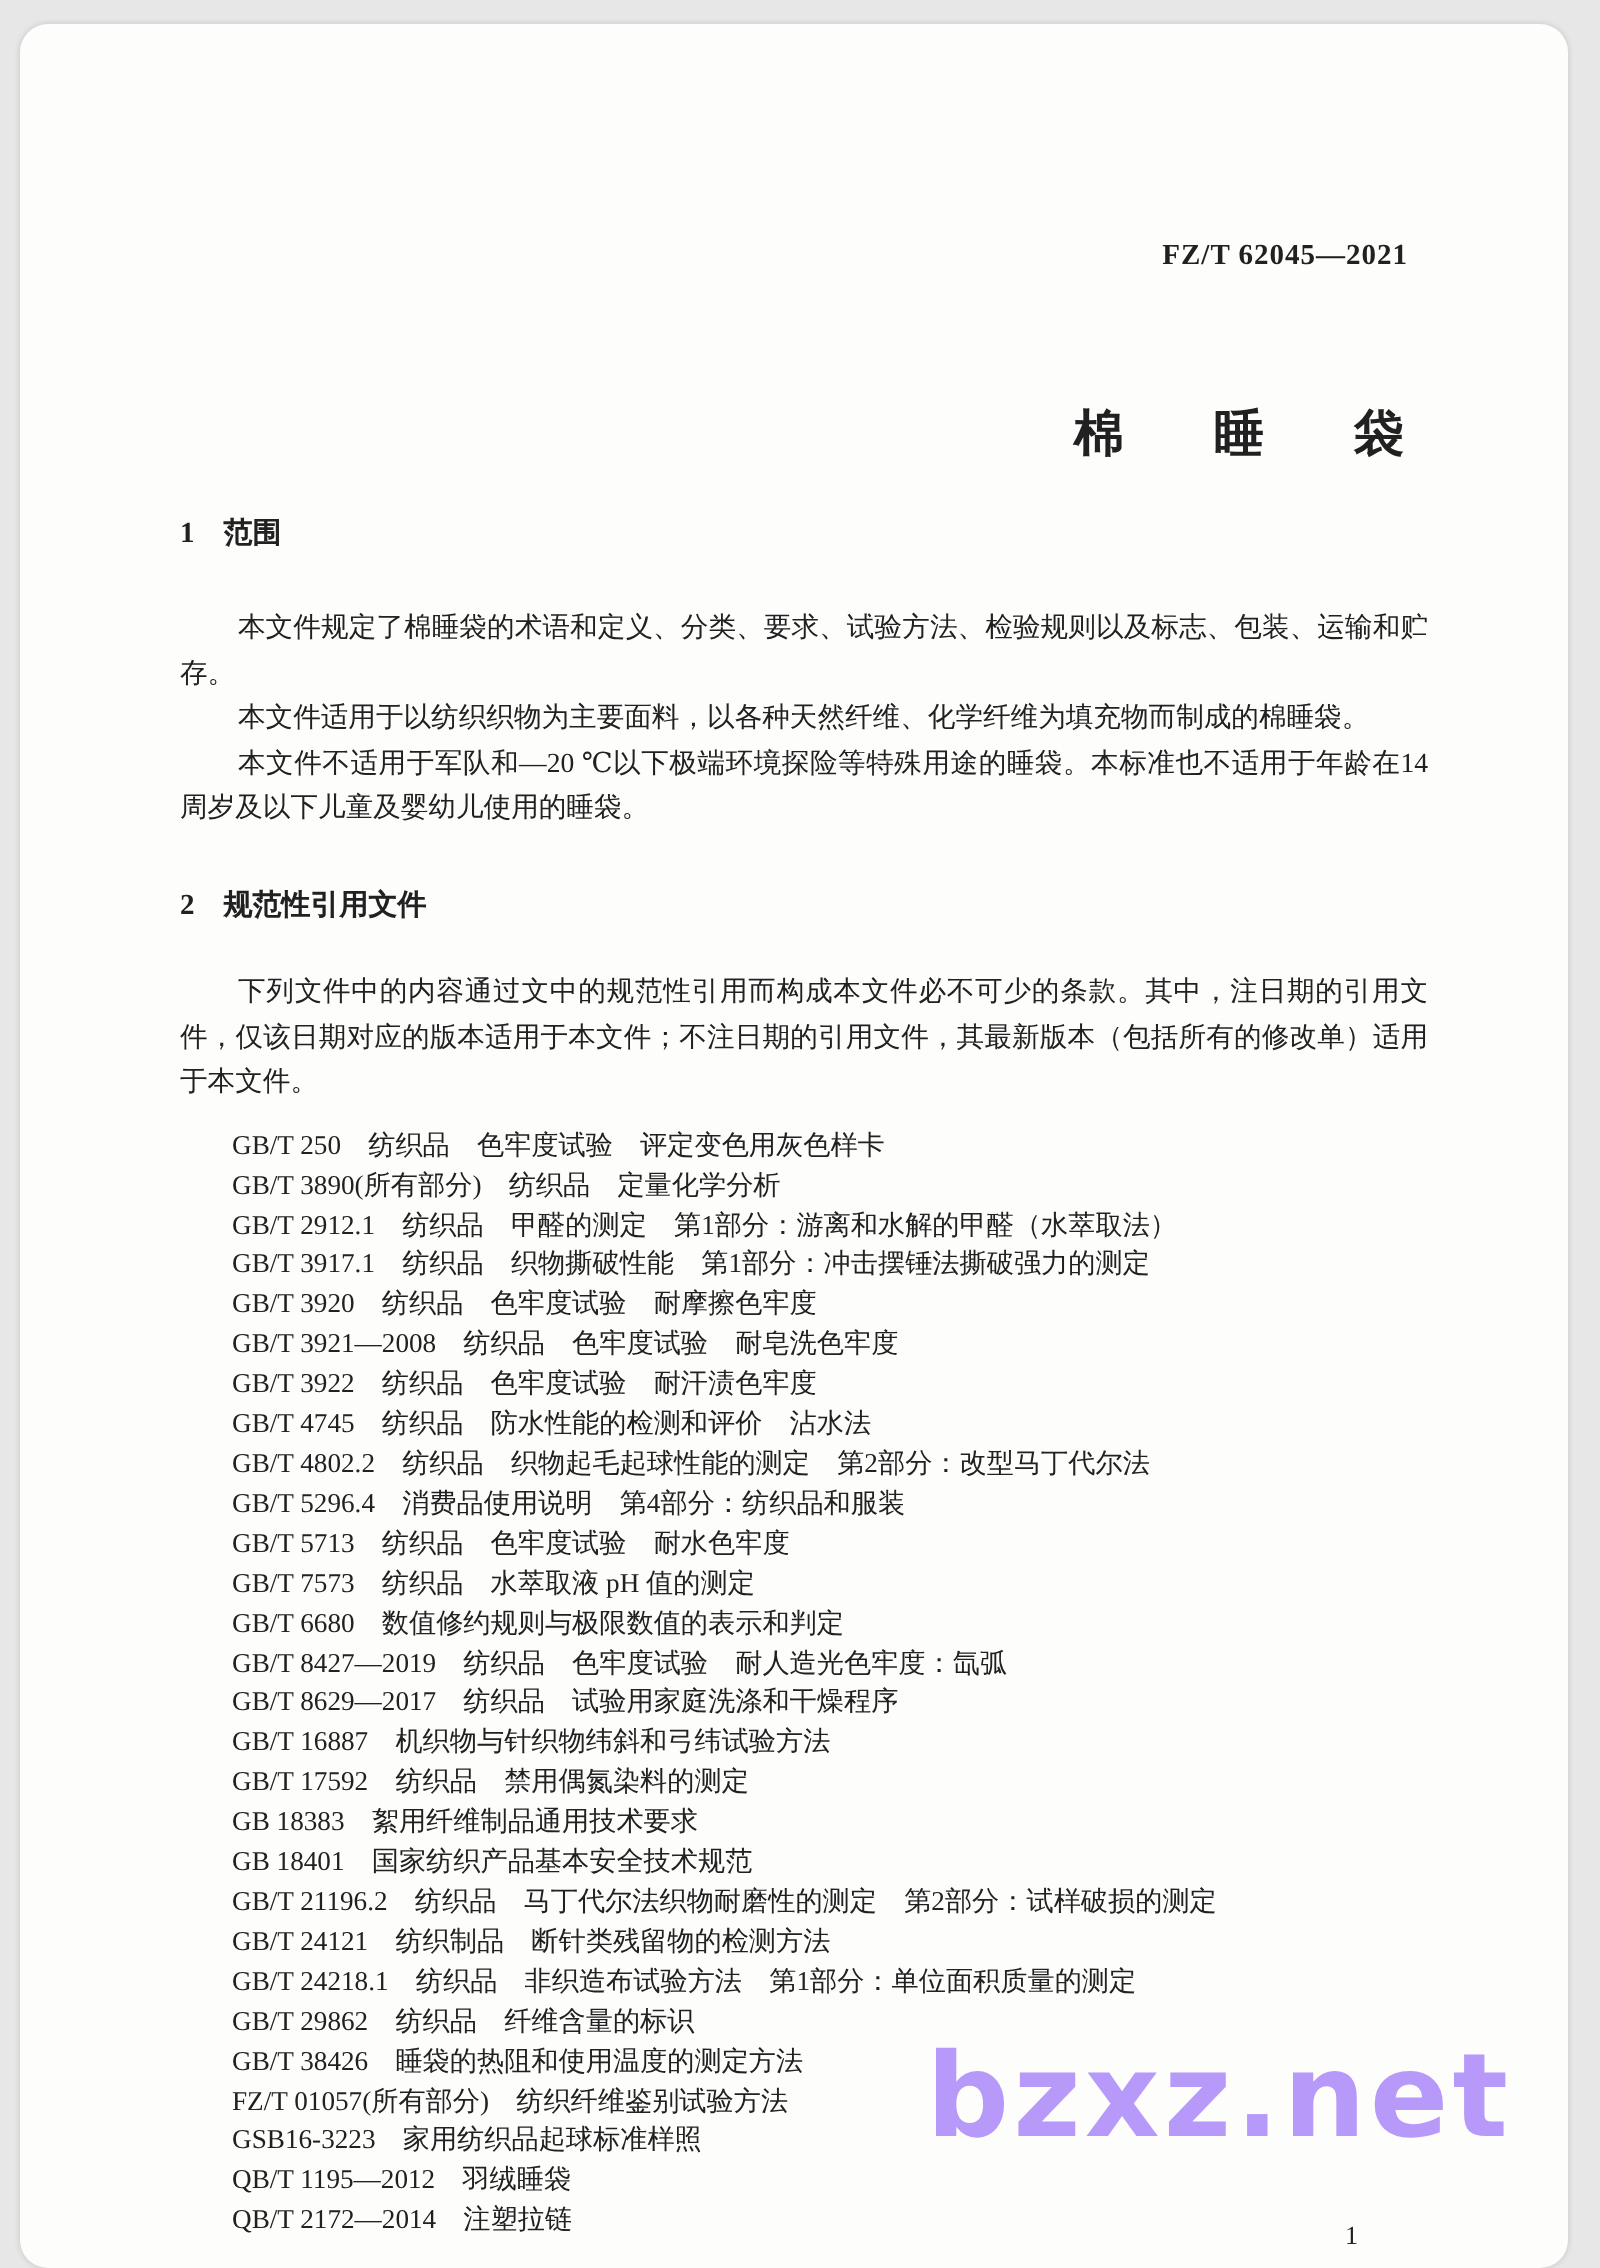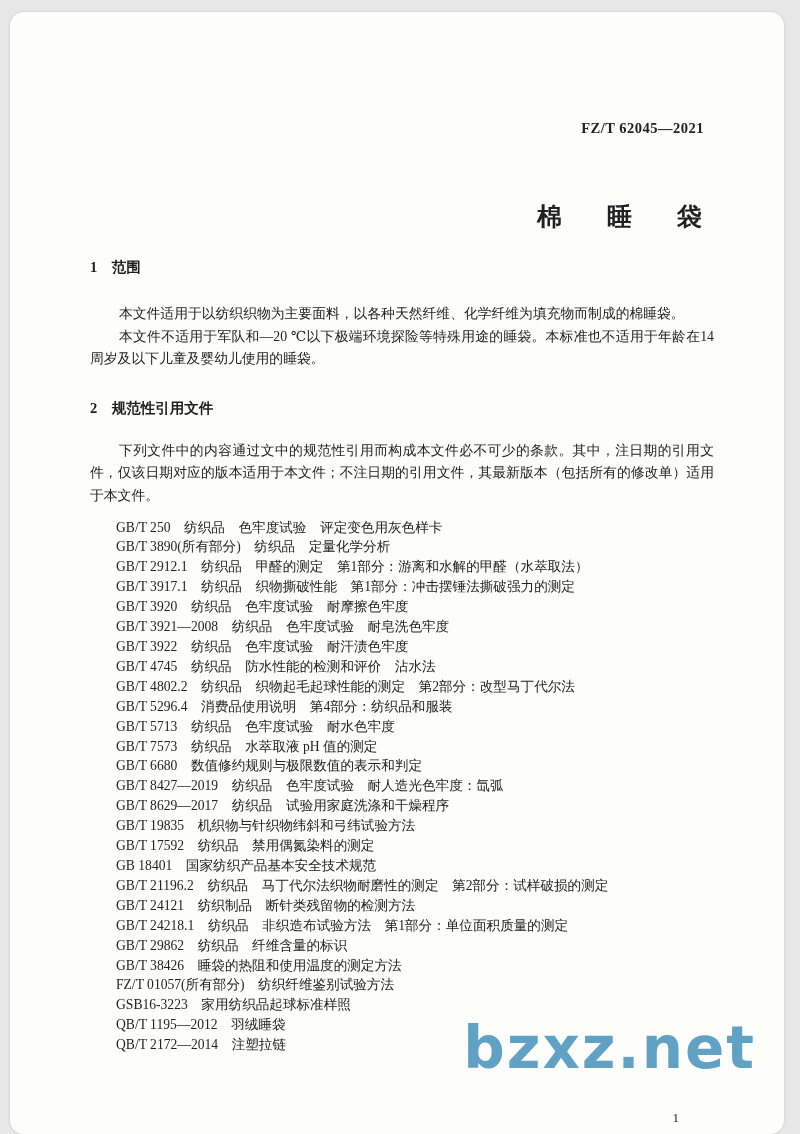--- a/index.html
+++ b/index.html
@@ -34,41 +34,42 @@
     font-size: 14.5px; font-weight: bold; line-height: 23px;
   }
   .sec-heading.second { margin-top: 26px; margin-bottom: 20px; }
   p.body { margin: 0; text-indent: 2.1em; text-align: justify; }
   .refs { margin: 10px 0 0 26px; line-height: 19.9px; font-size: 13.6px; }
   .ref { margin: 0; white-space: nowrap; }
   .watermark {
     position: absolute; right: 28px; bottom: 52px;
     font-family: "DejaVu Sans", "Liberation Sans", sans-serif;
     font-weight: bold; font-size: 58px; letter-spacing: 2px;
-    color: #0369a1; opacity: .62;
+    color: #8b5cf6; opacity: .62;
     pointer-events: none;
   }
   .page-number {
     position: absolute; bottom: 8px; right: 105px;
     font-size: 13px;
   }
 </style>
 </head>
 <body>
 
 <div class="page">
 
   <div class="doc-code">FZ/T 62045—2021</div>
 
   <h1 class="title">棉　睡　袋</h1>
 
   <div class="content">
 
     <div>
       <h2 class="sec-heading">1　范围</h2>
+      <p class="body">本文件规定了棉睡袋的术语和定义、分类、要求、试验方法、检验规则以及标志、包装、运输和贮存。</p>
       <p class="body">本文件适用于以纺织织物为主要面料，以各种天然纤维、化学纤维为填充物而制成的棉睡袋。</p>
       <p class="body">本文件不适用于军队和—20 ℃以下极端环境探险等特殊用途的睡袋。本标准也不适用于年龄在14 周岁及以下儿童及婴幼儿使用的睡袋。</p>
     </div>
 
     <div>
       <h2 class="sec-heading second">2　规范性引用文件</h2>
       <p class="body">下列文件中的内容通过文中的规范性引用而构成本文件必不可少的条款。其中，注日期的引用文件，仅该日期对应的版本适用于本文件；不注日期的引用文件，其最新版本（包括所有的修改单）适用于本文件。</p>
       <div class="refs">
         <p class="ref">GB/T 250　纺织品　色牢度试验　评定变色用灰色样卡</p>
         <p class="ref">GB/T 3890(所有部分)　纺织品　定量化学分析</p>
@@ -78,22 +79,23 @@
         <p class="ref">GB/T 3921—2008　纺织品　色牢度试验　耐皂洗色牢度</p>
         <p class="ref">GB/T 3922　纺织品　色牢度试验　耐汗渍色牢度</p>
         <p class="ref">GB/T 4745　纺织品　防水性能的检测和评价　沾水法</p>
         <p class="ref">GB/T 4802.2　纺织品　织物起毛起球性能的测定　第2部分：改型马丁代尔法</p>
         <p class="ref">GB/T 5296.4　消费品使用说明　第4部分：纺织品和服装</p>
         <p class="ref">GB/T 5713　纺织品　色牢度试验　耐水色牢度</p>
         <p class="ref">GB/T 7573　纺织品　水萃取液 pH 值的测定</p>
         <p class="ref">GB/T 6680　数值修约规则与极限数值的表示和判定</p>
         <p class="ref">GB/T 8427—2019　纺织品　色牢度试验　耐人造光色牢度：氙弧</p>
         <p class="ref">GB/T 8629—2017　纺织品　试验用家庭洗涤和干燥程序</p>
-        <p class="ref">GB/T 19835　机织物与针织物纬斜和弓纬试验方法</p>
+        <p class="ref">GB/T 16887　机织物与针织物纬斜和弓纬试验方法</p>
         <p class="ref">GB/T 17592　纺织品　禁用偶氮染料的测定</p>
+        <p class="ref">GB 18383　絮用纤维制品通用技术要求</p>
         <p class="ref">GB 18401　国家纺织产品基本安全技术规范</p>
         <p class="ref">GB/T 21196.2　纺织品　马丁代尔法织物耐磨性的测定　第2部分：试样破损的测定</p>
         <p class="ref">GB/T 24121　纺织制品　断针类残留物的检测方法</p>
         <p class="ref">GB/T 24218.1　纺织品　非织造布试验方法　第1部分：单位面积质量的测定</p>
         <p class="ref">GB/T 29862　纺织品　纤维含量的标识</p>
         <p class="ref">GB/T 38426　睡袋的热阻和使用温度的测定方法</p>
         <p class="ref">FZ/T 01057(所有部分)　纺织纤维鉴别试验方法</p>
         <p class="ref">GSB16-3223　家用纺织品起球标准样照</p>
         <p class="ref">QB/T 1195—2012　羽绒睡袋</p>
         <p class="ref">QB/T 2172—2014　注塑拉链</p>

